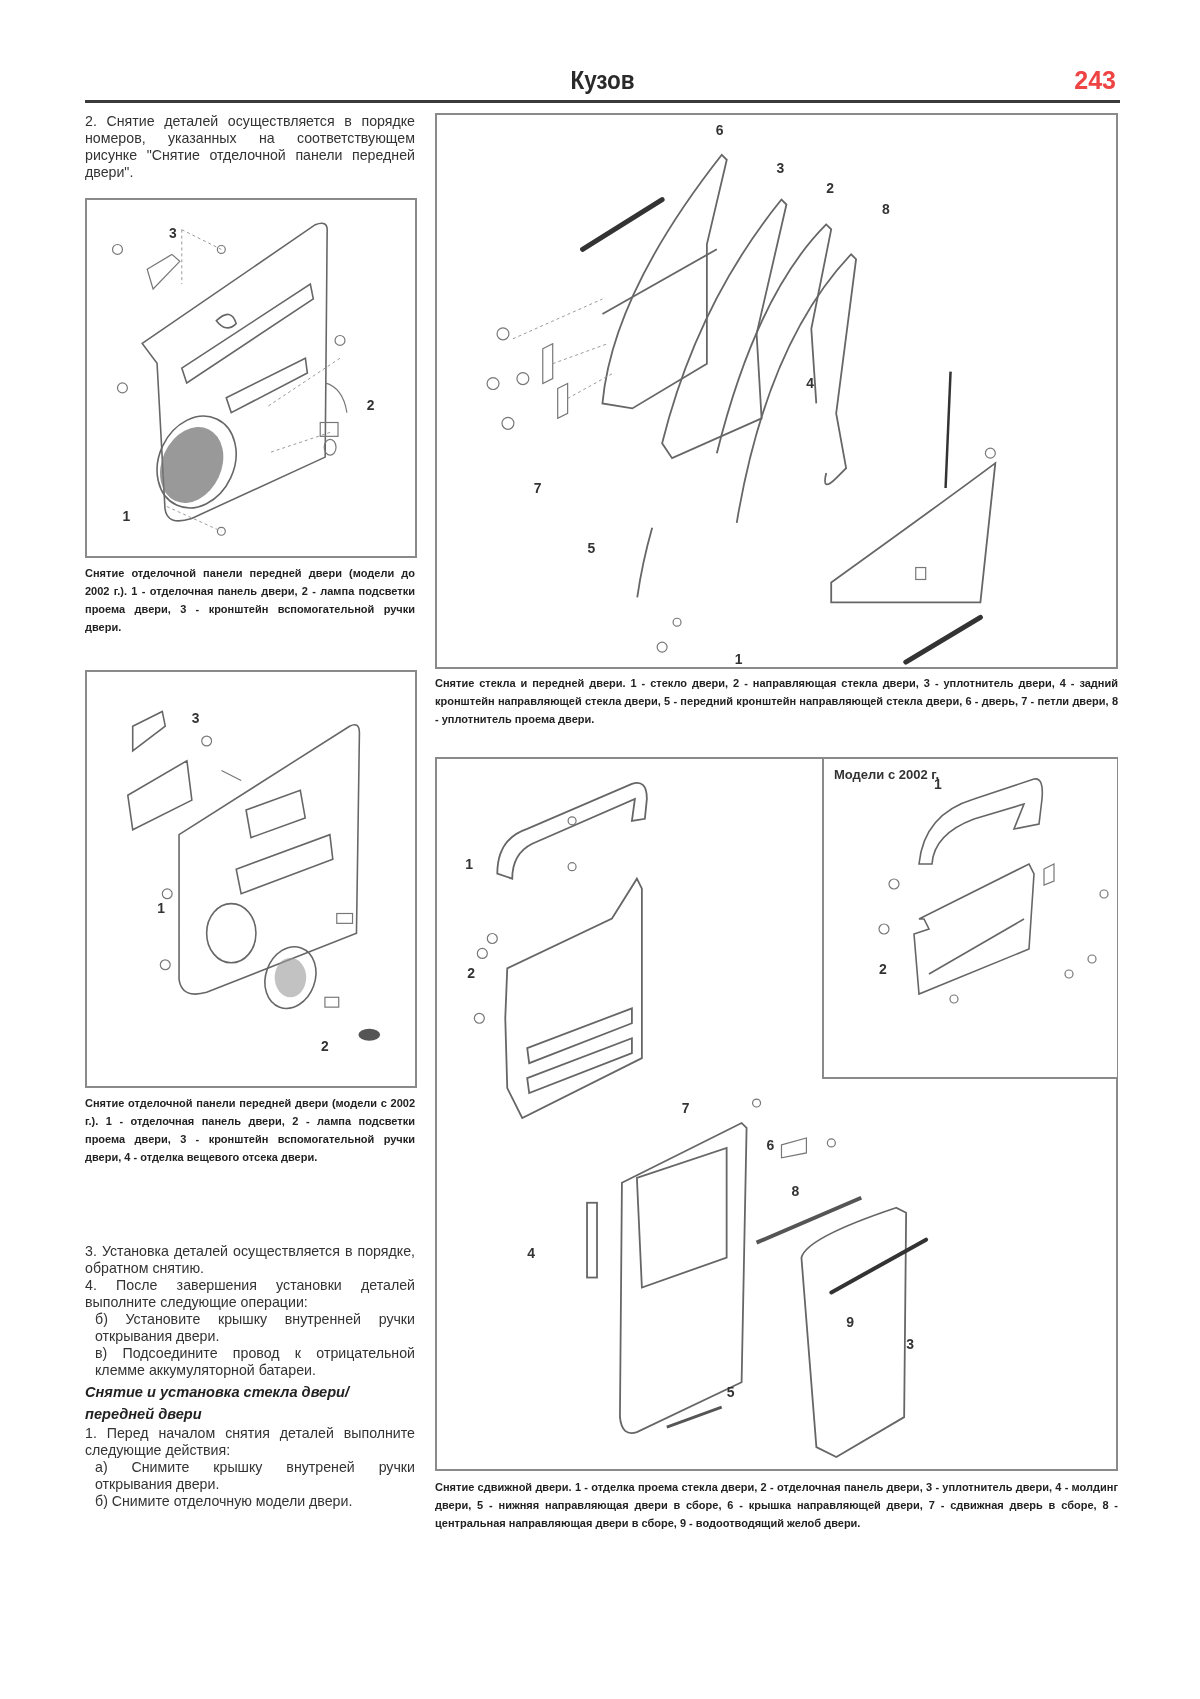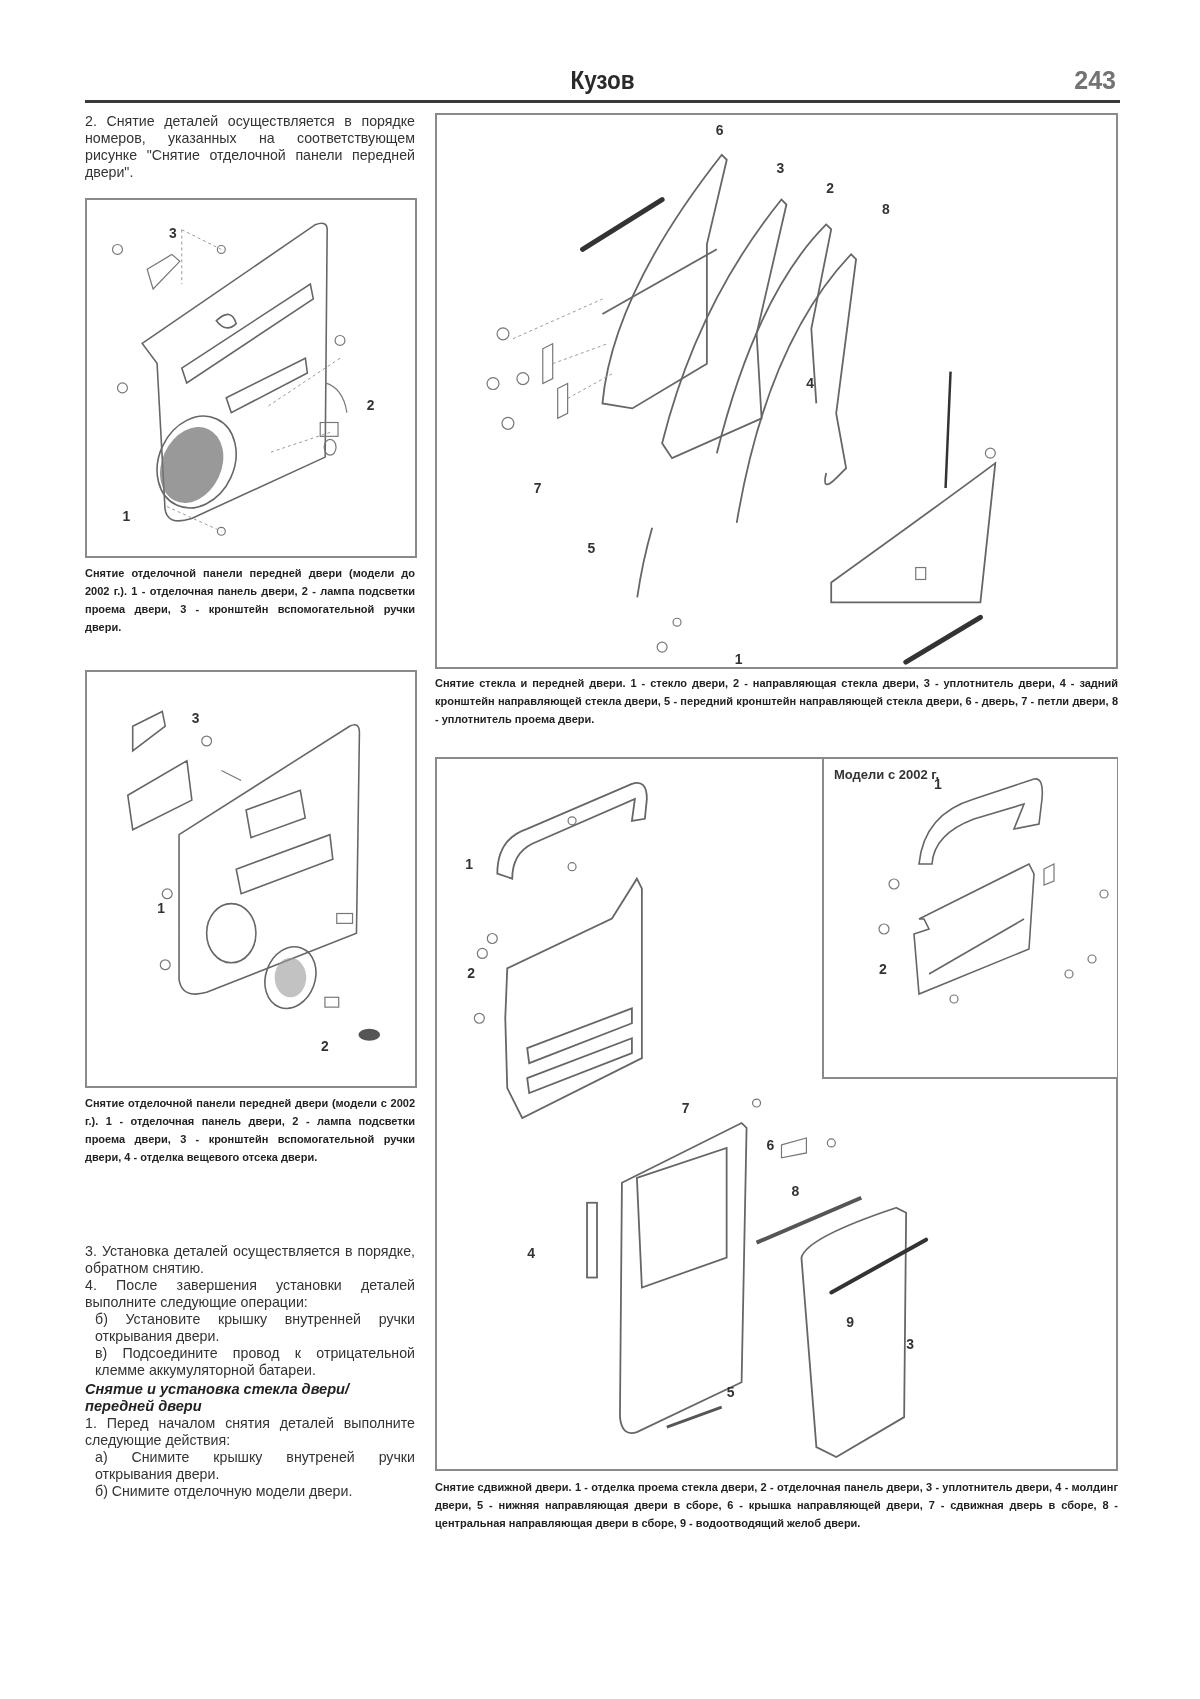--- a/index.html
+++ b/index.html
@@ -1,25 +1,25 @@
 <!DOCTYPE html>
 <html><head>
 <meta charset="utf-8">
 <style>
   html,body{margin:0;padding:0;background:#ffffff;}
   body{width:1200px;height:1699px;position:relative;overflow:hidden;font-family:"Liberation Sans",sans-serif;color:#1a1a1a;}
   .header{position:absolute;left:85px;top:62px;width:1035px;height:40px;}
   .header .title{position:absolute;left:0;width:100%;text-align:center;top:4px;font-size:25px;font-weight:bold;color:#2a2a2a;transform:scaleX(0.9);}
-  .header .pagenum{position:absolute;right:4px;top:4px;font-size:25px;font-weight:bold;color:#737373;}
+  .header .pagenum{position:absolute;right:4px;top:4px;font-size:25px;font-weight:bold;color:#ef4444;}
   .header .rule{position:absolute;left:0;top:38px;width:100%;height:3px;background:#3a3a3a;}
   .para{font-size:14.2px;line-height:17px;color:#333;text-align:justify;margin:0;}
   .para.sub{padding-left:10px;}
   .frame{position:absolute;border:2px solid #8a8a8a;background:#fff;box-sizing:border-box;}
   .caption{position:absolute;font-size:11px;line-height:18px;font-weight:bold;color:#222;text-align:justify;}
-  .heading-italic{font-style:italic;font-weight:bold;font-size:14.6px;line-height:17px;color:#222;margin:2px 0 0 0;}
+  .heading-italic{font-style:italic;font-weight:bold;font-size:14.6px;line-height:22px;color:#222;margin:2px 0 0 0;}
   svg{display:block;}
   .lbl{font-family:"Liberation Sans",sans-serif;font-size:14px;font-weight:bold;fill:#333;}
   .inset-title{position:absolute;left:10px;top:8px;font-size:13px;font-weight:bold;color:#333;}
 </style>
 </head>
 <body>
 
 <div class="header">
   <div class="title">Кузов</div>
   <div class="pagenum">243</div>

